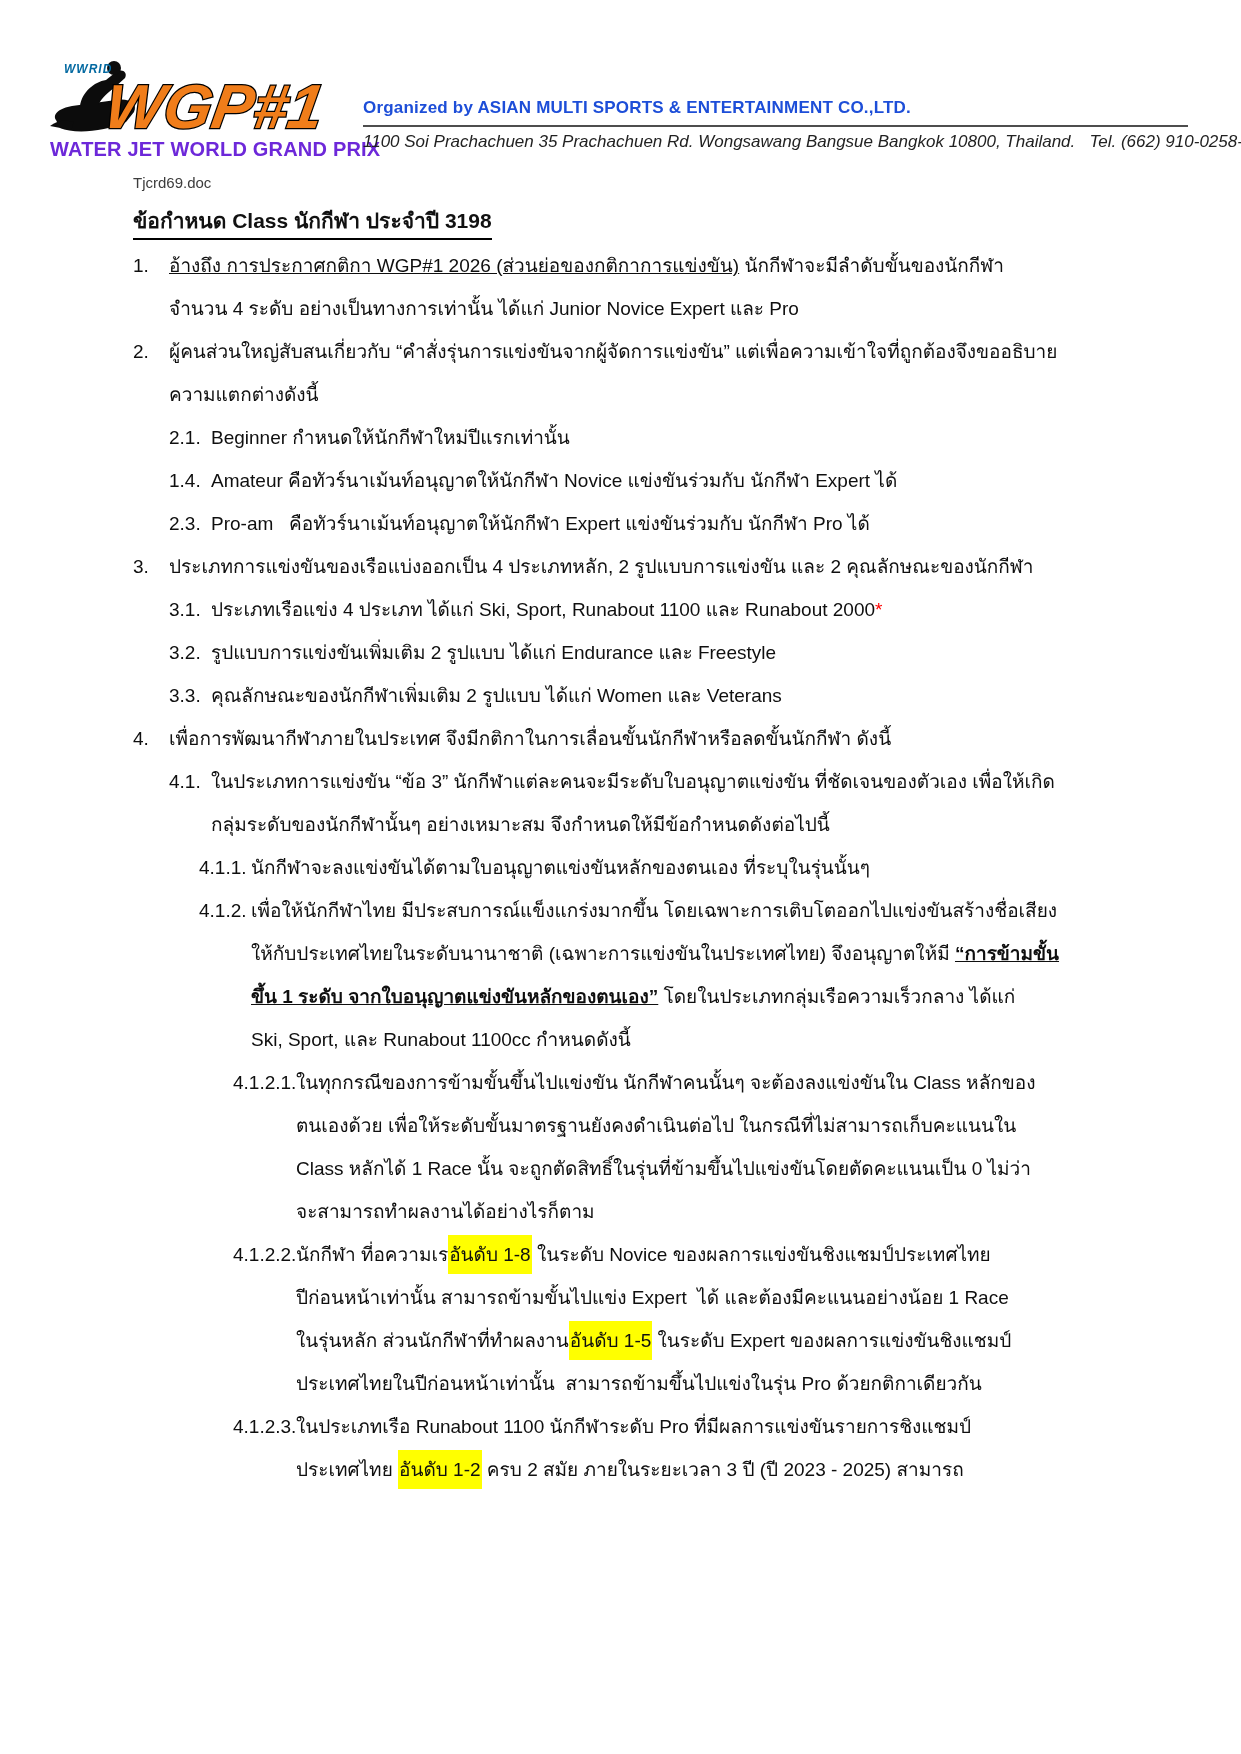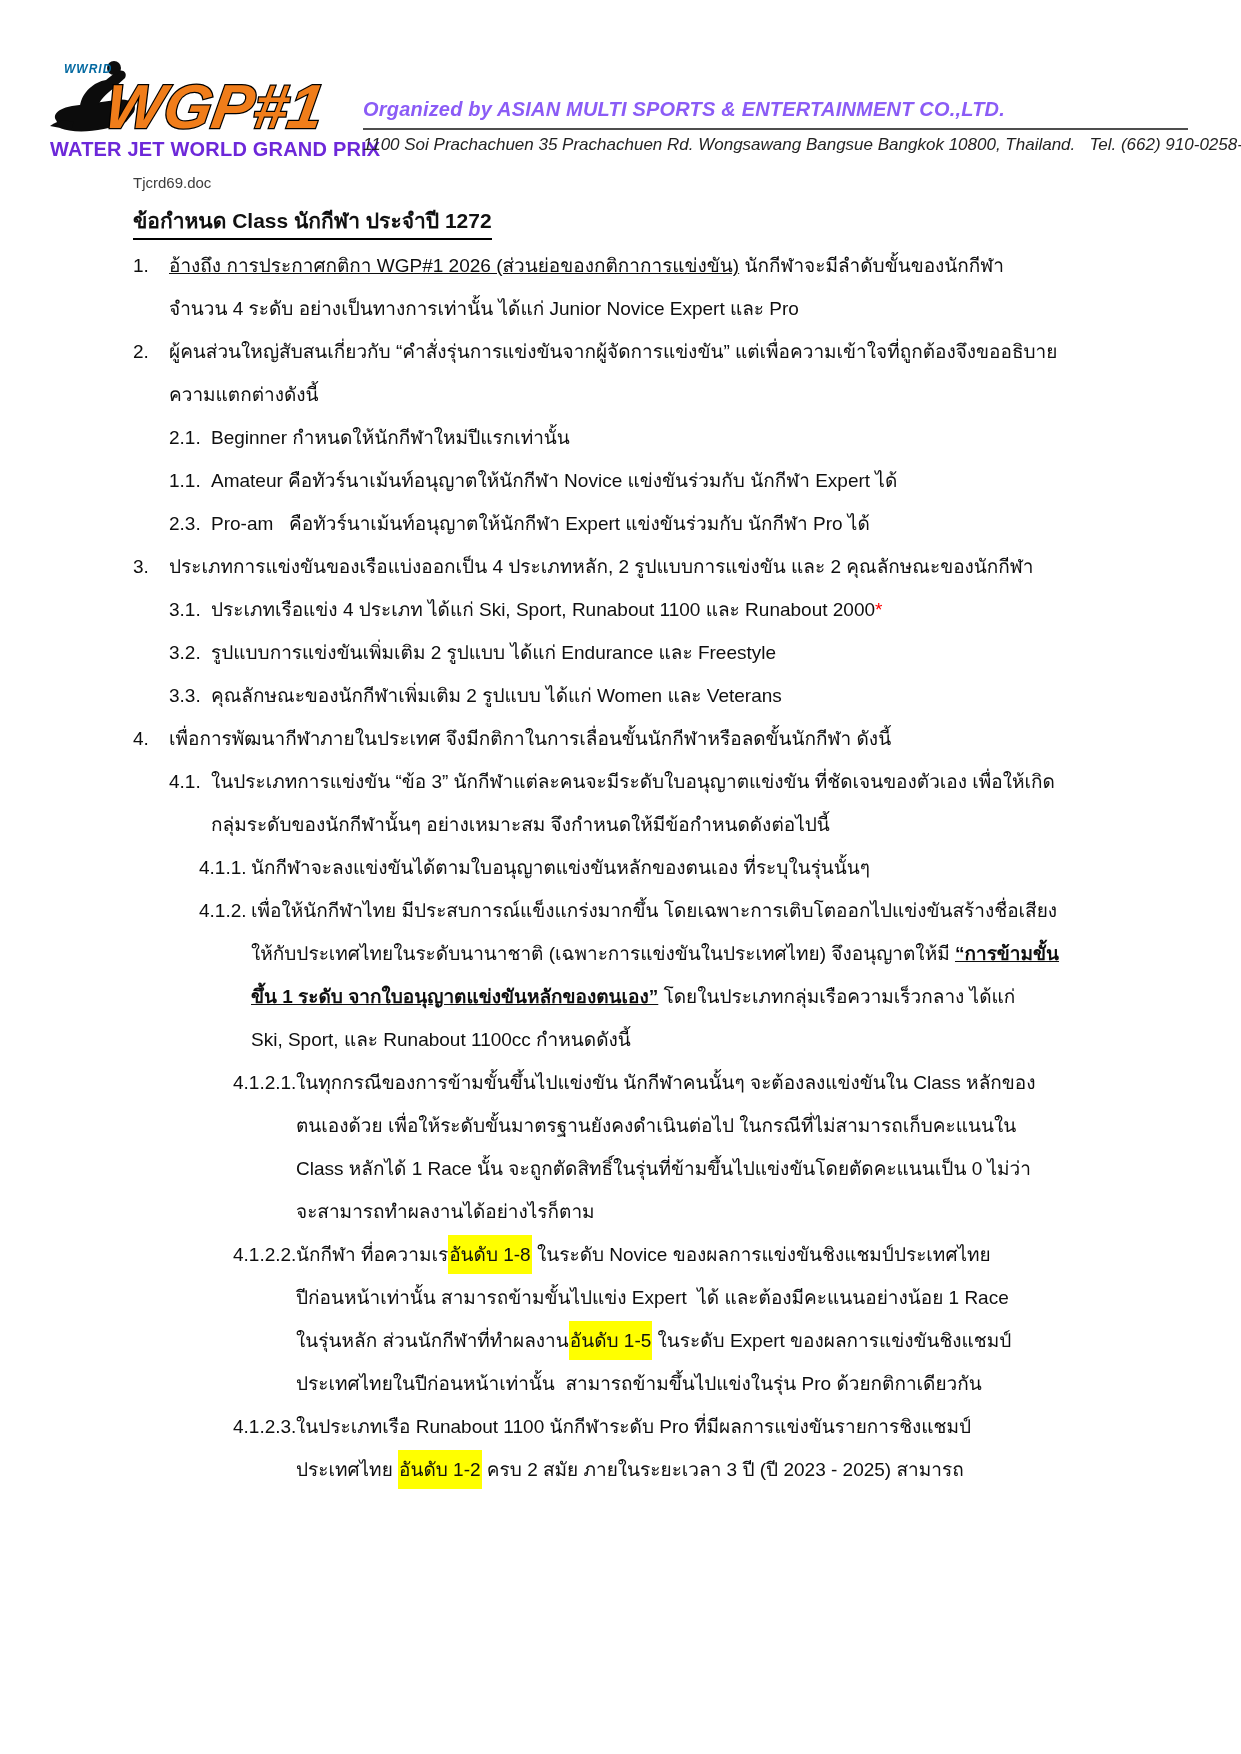--- a/index.html
+++ b/index.html
@@ -21,22 +21,22 @@
     letter-spacing:1px; color:#0369a1;
   }
   .logo-svg { display:block; }
   .logo-sub {
     margin-top:-4px;
     font-size:20px; font-weight:bold; letter-spacing:0.2px;
     color:#6d28d9; white-space:pre;
   }
   .org-block { position:absolute; left:363px; top:98px; width:825px; }
   .org-line {
-    font-size:20px; font-weight:bold; font-style:italic;
-    color:#8b5cf6; letter-spacing:0.2px; white-space:pre;
+    font-size:17px; font-weight:bold; 
+    color:#1d4ed8; letter-spacing:0.2px; white-space:pre;
   }
   .org-rule { margin-top:7px; border-top:2px solid #4d4d4d; height:0; }
   .org-addr {
     margin-top:5px; font-size:17px; font-style:italic;
     color:#222; white-space:pre;
   }
 
   
   .doc-filename {
     position:absolute; left:133px; top:174px;
@@ -85,30 +85,30 @@
   </div>
 
   <div class="org-block">
     <div class="org-line">Organized by ASIAN MULTI SPORTS &amp; ENTERTAINMENT CO.,LTD.</div>
     <div class="org-rule"></div>
     <div class="org-addr">1100 Soi Prachachuen 35 Prachachuen Rd. Wongsawang Bangsue Bangkok 10800, Thailand.   Tel. (662) 910-0258-9   Fax. (662) 587-9909</div>
   </div>
 
   <div class="doc-filename">Tjcrd69.doc</div>
   <div class="doc-title">
-    <span>ข้อกำหนด Class นักกีฬา ประจำปี 1272</span>
+    <span>ข้อกำหนด Class นักกีฬา ประจำปี 3198</span>
   </div>
 
   <div class="doc-body">
       <div class="line lv0"><span class="num">1.</span><span class="seg-u">อ้างถึง การประกาศกติกา WGP#1 2026 (ส่วนย่อของกติกาการแข่งขัน)</span><span> นักกีฬาจะมีลำดับขั้นของนักกีฬา</span></div>
       <div class="line lv0"><span>จำนวน 4 ระดับ อย่างเป็นทางการเท่านั้น ได้แก่ Junior Novice Expert และ Pro</span></div>
       <div class="line lv0"><span class="num">2.</span><span>ผู้คนส่วนใหญ่สับสนเกี่ยวกับ “คำสั่งรุ่นการแข่งขันจากผู้จัดการแข่งขัน” แต่เพื่อความเข้าใจที่ถูกต้องจึงขออธิบาย</span></div>
       <div class="line lv0"><span>ความแตกต่างดังนี้</span></div>
       <div class="line lv1"><span class="num">2.1.</span><span>Beginner กำหนดให้นักกีฬาใหม่ปีแรกเท่านั้น</span></div>
-      <div class="line lv1"><span class="num">1.1.</span><span>Amateur คือทัวร์นาเม้นท์อนุญาตให้นักกีฬา Novice แข่งขันร่วมกับ นักกีฬา Expert ได้</span></div>
+      <div class="line lv1"><span class="num">1.4.</span><span>Amateur คือทัวร์นาเม้นท์อนุญาตให้นักกีฬา Novice แข่งขันร่วมกับ นักกีฬา Expert ได้</span></div>
       <div class="line lv1"><span class="num">2.3.</span><span>Pro-am   คือทัวร์นาเม้นท์อนุญาตให้นักกีฬา Expert แข่งขันร่วมกับ นักกีฬา Pro ได้</span></div>
       <div class="line lv0"><span class="num">3.</span><span>ประเภทการแข่งขันของเรือแบ่งออกเป็น 4 ประเภทหลัก, 2 รูปแบบการแข่งขัน และ 2 คุณลักษณะของนักกีฬา</span></div>
       <div class="line lv1"><span class="num">3.1.</span><span>ประเภทเรือแข่ง 4 ประเภท ได้แก่ Ski, Sport, Runabout 1100 และ Runabout 2000</span><span class="seg-red">*</span></div>
       <div class="line lv1"><span class="num">3.2.</span><span>รูปแบบการแข่งขันเพิ่มเติม 2 รูปแบบ ได้แก่ Endurance และ Freestyle</span></div>
       <div class="line lv1"><span class="num">3.3.</span><span>คุณลักษณะของนักกีฬาเพิ่มเติม 2 รูปแบบ ได้แก่ Women และ Veterans</span></div>
       <div class="line lv0"><span class="num">4.</span><span>เพื่อการพัฒนากีฬาภายในประเทศ จึงมีกติกาในการเลื่อนขั้นนักกีฬาหรือลดขั้นนักกีฬา ดังนี้</span></div>
       <div class="line lv1"><span class="num">4.1.</span><span>ในประเภทการแข่งขัน “ข้อ 3” นักกีฬาแต่ละคนจะมีระดับใบอนุญาตแข่งขัน ที่ชัดเจนของตัวเอง เพื่อให้เกิด</span></div>
       <div class="line lv1"><span>กลุ่มระดับของนักกีฬานั้นๆ อย่างเหมาะสม จึงกำหนดให้มีข้อกำหนดดังต่อไปนี้</span></div>
       <div class="line lv2"><span class="num">4.1.1.</span><span>นักกีฬาจะลงแข่งขันได้ตามใบอนุญาตแข่งขันหลักของตนเอง ที่ระบุในรุ่นนั้นๆ</span></div>
       <div class="line lv2"><span class="num">4.1.2.</span><span>เพื่อให้นักกีฬาไทย มีประสบการณ์แข็งแกร่งมากขึ้น โดยเฉพาะการเติบโตออกไปแข่งขันสร้างชื่อเสียง</span></div>

